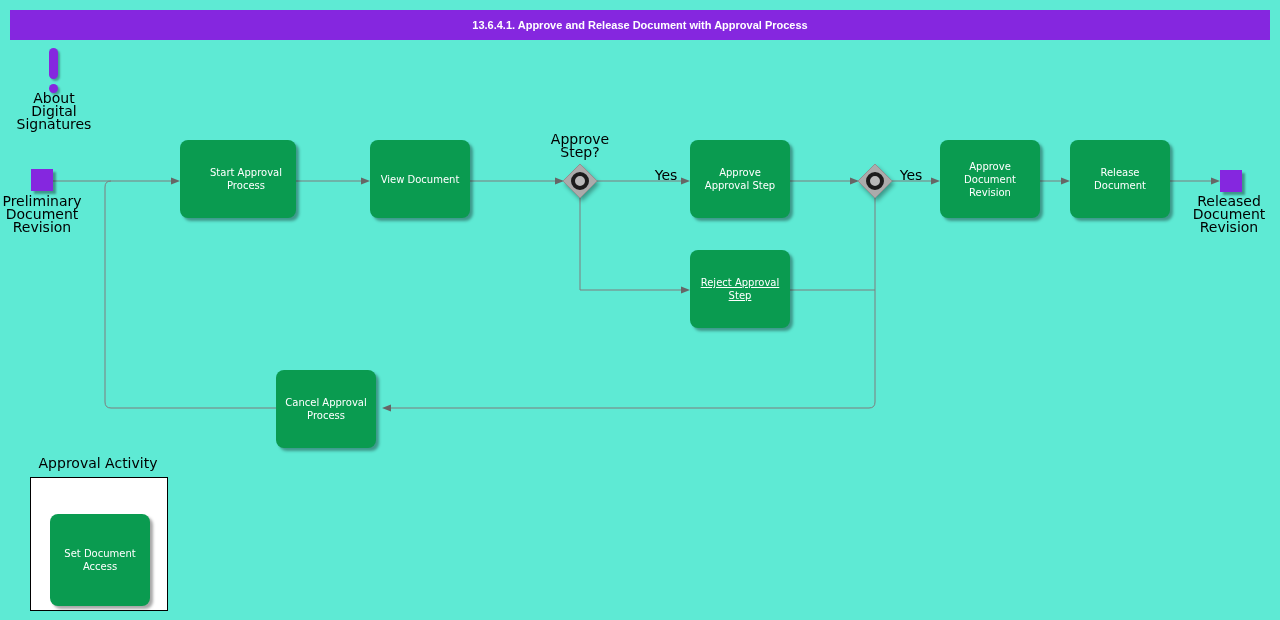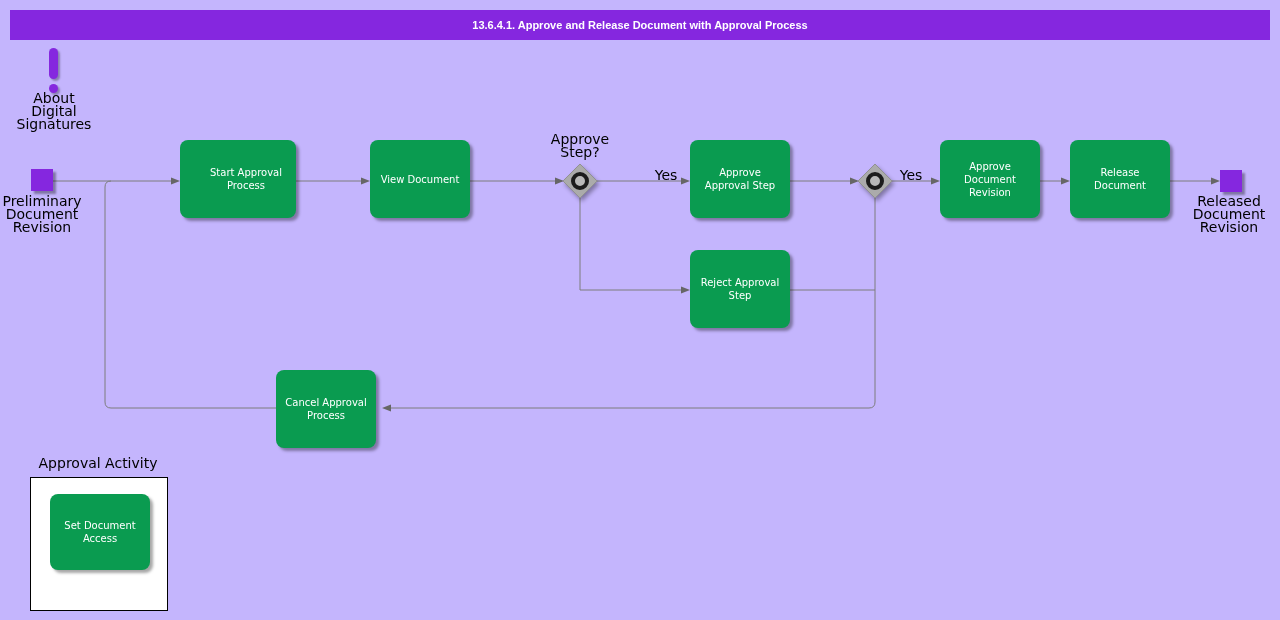--- a/index.html
+++ b/index.html
@@ -1,18 +1,18 @@
 <!DOCTYPE html>
 <html><head>
 <meta charset="utf-8">
 <style>
   html,body{margin:0;padding:0;background:#ffffff;}
   #stage{
     position:relative;width:1280px;height:620px;overflow:hidden;
-    font-family:"DejaVu Sans","Liberation Sans",sans-serif;background:#c4b5fd;
+    font-family:"DejaVu Sans","Liberation Sans",sans-serif;background:#5eead4;
   }
   .pre{white-space:pre-line;}
   #titlebar{
     position:absolute;left:10px;top:10px;width:1260px;height:30px;
     background:#8527DF;color:#ffffff;font:bold 11px/30px "Liberation Sans",sans-serif;
     text-align:center;
   }
   .task{
     position:absolute;width:100px;height:78px;background:#0A9B50;border-radius:8px;
     color:#ffffff;font-size:10px;line-height:13px;text-align:center;
@@ -116,34 +116,34 @@
   </div>
   <div class="task" style="left:940px;top:140px;">
     <span>Approve
 Document
 Revision</span>
   </div>
   <div class="task" style="left:1070px;top:140px;">
     <span>Release
 Document</span>
   </div>
-  <div class="task" style="left:690px;top:250px;">
+  <div class="task" style="left:690px;top:250px;text-decoration:underline;">
     <span>Reject Approval
 Step</span>
   </div>
   <div class="task" style="left:276px;top:370px;">
     <span>Cancel Approval
 Process</span>
   </div>
 
   <div class="lbl pre" style="left:540px;top:133px;width:80px;">Approve
 Step?</div>
   <div class="lbl" style="left:652px;top:169px;width:28px;">Yes</div>
   <div class="lbl" style="left:897px;top:169px;width:28px;">Yes</div>
 
   <div class="lbl" style="left:30px;top:457px;width:136px;">Approval Activity</div>
   <div id="ga-frame"></div>
-  <div class="task" style="left:50px;top:494px;height:76px;">
+  <div class="task" style="left:50px;top:514px;height:92px;">
     <span>Set Document
 Access</span>
   </div>
 
 </div>
 
 </body></html>

